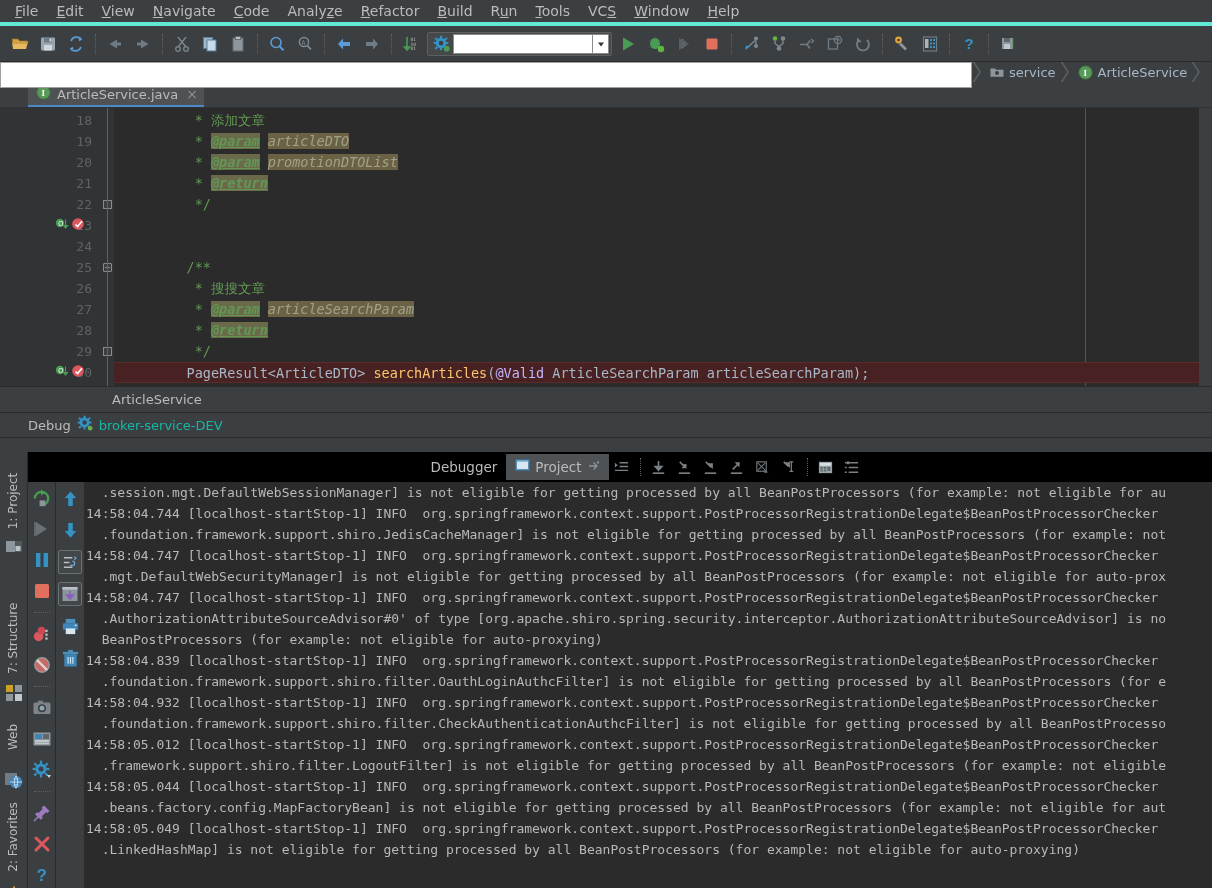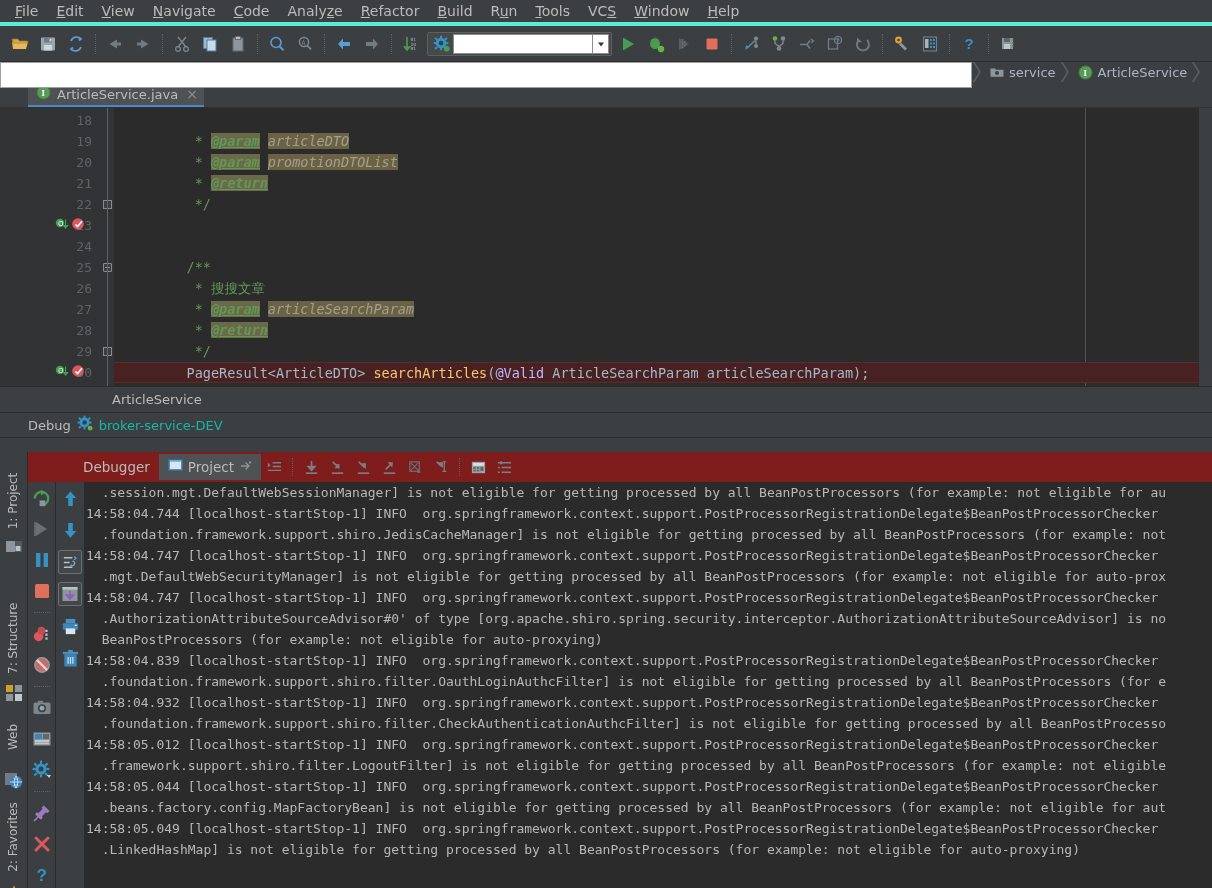--- a/index.html
+++ b/index.html
@@ -271,22 +271,23 @@
     flex: 1;
     display: flex;
     flex-direction: column;
     background: #3c3f41;
     min-width: 0;
   }
   #debug-toolrow {
     height: 30px;
     display: flex;
     align-items: center;
-    background: #7f1d1d;
+    background: #000000;
     padding-left: 4px;
+    justify-content: center;
   }
   .dtab {
     display: flex; align-items: center; gap: 5px;
     height: 26px;
     padding: 0 9px;
     color: #bbbbbb;
     font-size: 13.5px;
   }
   .dtab.active { background: #4e5254; }
   .dtool-sep { width:1px; height:18px; border-left:1px dotted #5e6060; margin:0 5px; }
@@ -672,20 +673,21 @@
   <div id="foldstrip">
       <div class="foldmark" style="top: 92px;"></div>
       <div class="foldmark" style="top: 155px; border-radius: 1px;">
         <div style="position:absolute;left:1px;top:3px;width:5px;height:1px;background:#8a8a8a"></div>
       </div>
       <div class="foldmark" style="top: 239px;"></div>
       <div class="foldline" style="top: 0px; height: 100%;"></div>
     </div>
   <div id="codearea">
     <div id="rightmargin"></div>
+  <div class="code-line" style="top: 2px;"><span class="cm">     * 添加文章</span></div>
       <div class="code-line" style="top: 44px;"><span class="cm">     * </span><span class="tag tag-hl">@param</span><span class="cm"> </span><span class="pval">promotionDTOList</span></div>
       <div class="code-line" style="top: 23px;"><span class="cm">     * </span><span class="tag tag-hl">@param</span><span class="cm"> </span><span class="pval">articleDTO</span></div>
       <div class="code-line" style="top: 65px;"><span class="cm">     * </span><span class="tag tag-hl">@return</span></div>
       <div class="code-line" style="top: 86px;"><span class="cm">     */</span></div>
       <div class="code-line" style="top: 128px;"><span class="cm"></span></div>
       <div class="code-line" style="top: 149px;"><span class="cm">    /**</span></div>
       <div class="code-line" style="top: 170px;"><span class="cm">     * 搜搜文章</span></div>
       <div class="code-line" style="top: 191px;"><span class="cm">     * </span><span class="tag tag-hl">@param</span><span class="cm"> </span><span class="pval">articleSearchParam</span></div>
       <div class="code-line" style="top: 212px;"><span class="cm">     * </span><span class="tag tag-hl">@return</span></div>
       <div class="code-line" style="top: 233px;"><span class="cm">     */</span></div>

